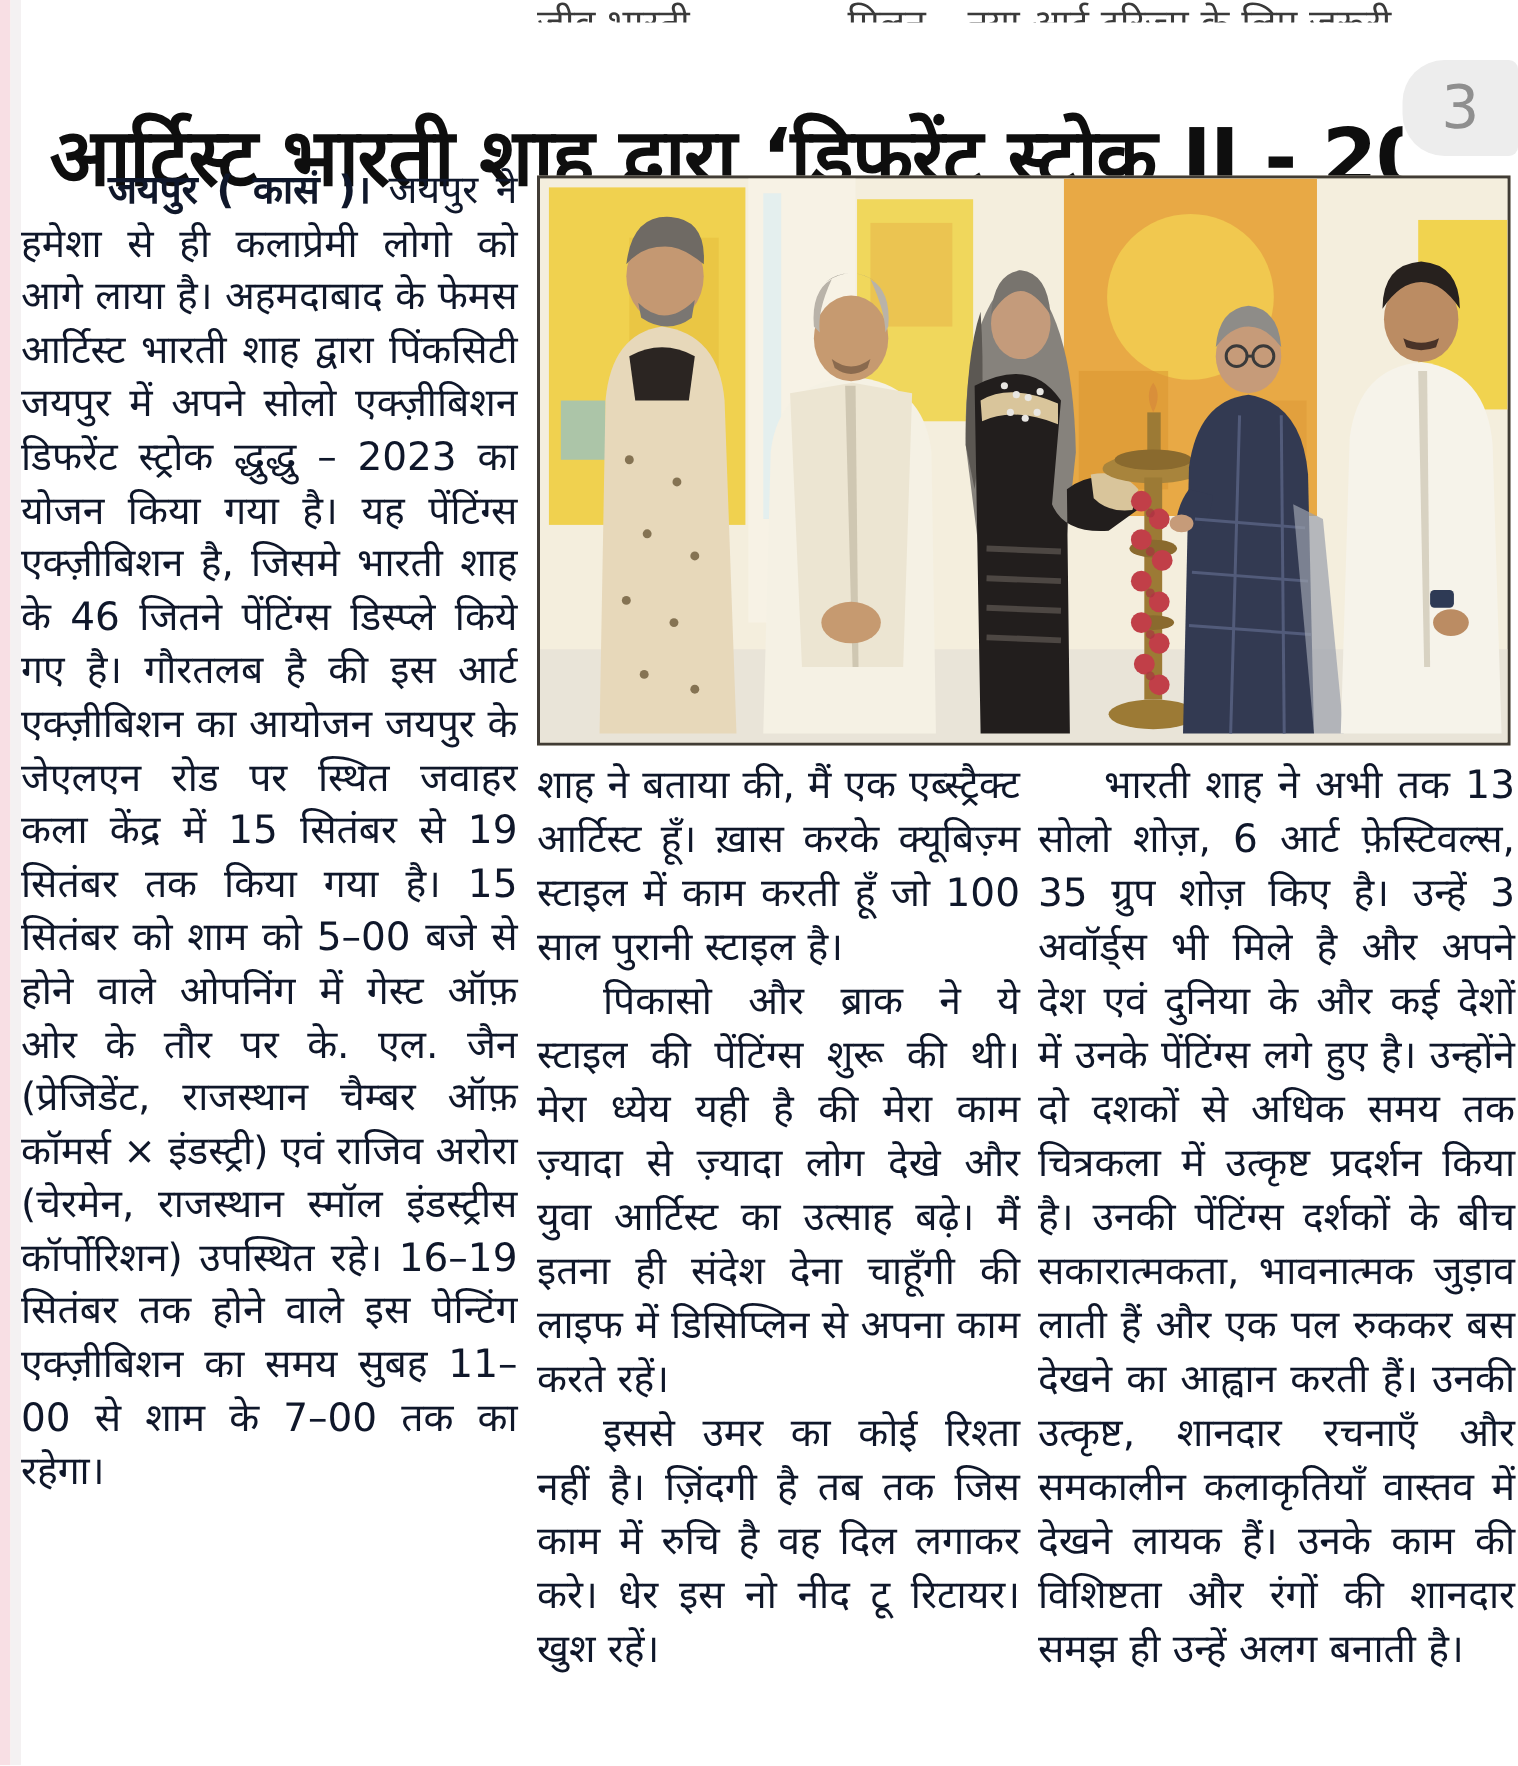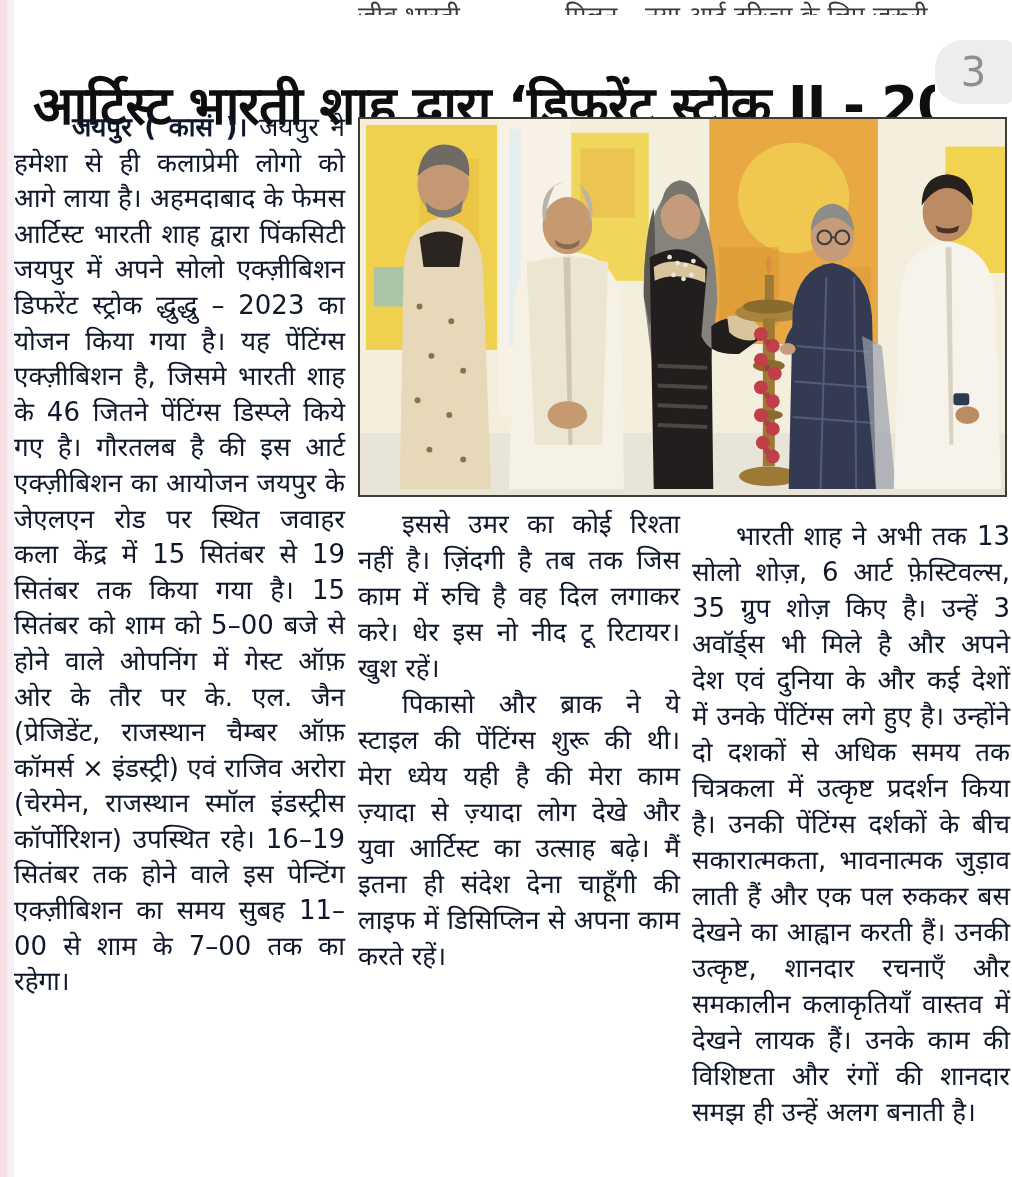--- a/index.html
+++ b/index.html
@@ -21,21 +21,21 @@
          font-size:40px;color:#8f8f8f;font-weight:500;}
   
   .photo{position:absolute;left:358px;top:117px;width:649px;height:380px;
          border:2px solid #413c35;box-sizing:border-box;background:#f3ecdc;}
   .photo svg{display:block;width:100%;height:100%;}
   
   .col{position:absolute;text-align:justify;font-size:26px;line-height:35.6px;color:#0f172a;}
   .col p{margin:0;padding:0;}
   .col-left{left:14px;top:110px;width:331px;}
   .col-mid{left:358px;top:506px;width:322px;line-height:36px;}
-  .col-right{left:692px;top:506px;width:318px;line-height:36px;margin-top:12px;}
+  .col-right{left:692px;top:506px;width:318px;line-height:36px;}
   .indent{text-indent:44px;}
   .indent-lg{text-indent:58px;}
   .lead-bold{font-weight:700;}
 </style>
 </head>
 <body>
 
 <div class="page">
 
   <div class="edge-strip"></div>
@@ -190,21 +190,22 @@
         <ellipse cx="612" cy="300" rx="12" ry="9" fill="#bb8c63"></ellipse>
       </g>
     </svg>
   </figure>
 
   <div class="col col-left">
     <p class="indent-lg"><span class="lead-bold">जयपुर ( कासं )।</span><span> जयपुर ने हमेशा से ही कलाप्रेमी लोगो को आगे लाया है। अहमदाबाद के फेमस आर्टिस्ट भारती शाह द्वारा पिंकसिटी जयपुर में अपने सोलो एक्ज़ीबिशन डिफरेंट स्ट्रोक द्धुद्धु – 2023 का योजन किया गया है। यह पेंटिंग्स एक्ज़ीबिशन है, जिसमे भारती शाह के 46 जितने पेंटिंग्स डिस्प्ले किये गए है। गौरतलब है की इस आर्ट एक्ज़ीबिशन का आयोजन जयपुर के जेएलएन रोड पर स्थित जवाहर कला केंद्र में 15 सितंबर से 19 सितंबर तक किया गया है। 15 सितंबर को शाम को 5–00 बजे से होने वाले ओपनिंग में गेस्ट ऑफ़ ओर के तौर पर के. एल. जैन (प्रेजिडेंट, राजस्थान चैम्बर ऑफ़ कॉमर्स × इंडस्ट्री) एवं राजिव अरोरा (चेरमेन, राजस्थान स्मॉल इंडस्ट्रीस कॉर्पोरिशन) उपस्थित रहे। 16–19 सितंबर तक होने वाले इस पेन्टिंग एक्ज़ीबिशन का समय सुबह 11–00 से शाम के 7–00 तक का रहेगा।</span></p>
   </div>
 
   <div class="col col-mid">
+    <p>शाह ने बताया की, मैं एक एब्स्ट्रैक्ट आर्टिस्ट हूँ। ख़ास करके क्यूबिज़्म स्टाइल में काम करती हूँ जो 100 साल पुरानी स्टाइल है।</p>
+    <p class="indent">पिकासो और ब्राक ने ये स्टाइल की पेंटिंग्स शुरू की थी। मेरा ध्येय यही है की मेरा काम ज़्यादा से ज़्यादा लोग देखे और युवा आर्टिस्ट का उत्साह बढ़े। मैं इतना ही संदेश देना चाहूँगी की लाइफ में डिसिप्लिन से अपना काम करते रहें।</p>
     <p class="indent">इससे उमर का कोई रिश्ता नहीं है। ज़िंदगी है तब तक जिस काम में रुचि है वह दिल लगाकर करे। धेर इस नो नीद टू रिटायर। खुश रहें।</p>
-    <p class="indent">पिकासो और ब्राक ने ये स्टाइल की पेंटिंग्स शुरू की थी। मेरा ध्येय यही है की मेरा काम ज़्यादा से ज़्यादा लोग देखे और युवा आर्टिस्ट का उत्साह बढ़े। मैं इतना ही संदेश देना चाहूँगी की लाइफ में डिसिप्लिन से अपना काम करते रहें।</p>
   </div>
 
   <div class="col col-right">
     <p class="indent">भारती शाह ने अभी तक 13 सोलो शोज़, 6 आर्ट फ़ेस्टिवल्स, 35 ग्रुप शोज़ किए है। उन्हें 3 अवॉर्ड्स भी मिले है और अपने देश एवं दुनिया के और कई देशों में उनके पेंटिंग्स लगे हुए है। उन्होंने दो दशकों से अधिक समय तक चित्रकला में उत्कृष्ट प्रदर्शन किया है। उनकी पेंटिंग्स दर्शकों के बीच सकारात्मकता, भावनात्मक जुड़ाव लाती हैं और एक पल रुककर बस देखने का आह्वान करती हैं। उनकी उत्कृष्ट, शानदार रचनाएँ और समकालीन कलाकृतियाँ वास्तव में देखने लायक हैं। उनके काम की विशिष्टता और रंगों की शानदार समझ ही उन्हें अलग बनाती है।</p>
   </div>
 
 </div>
 
 </body></html>

